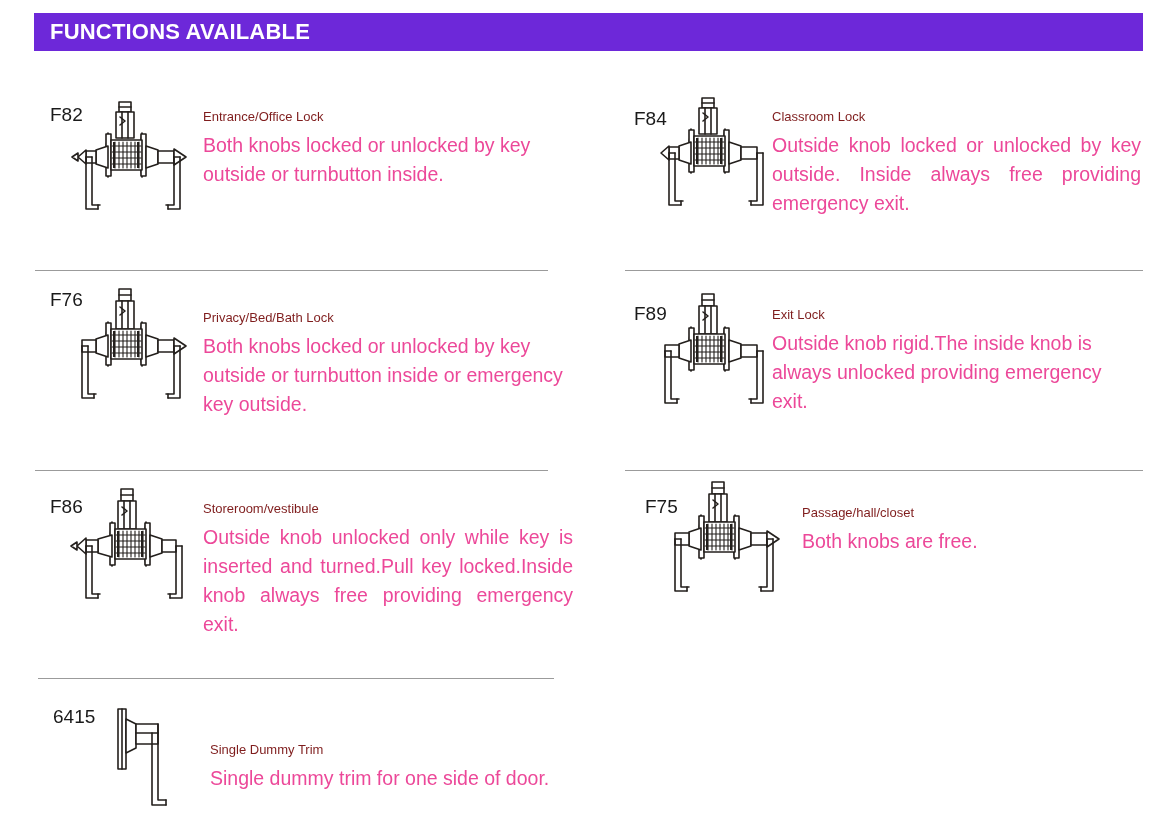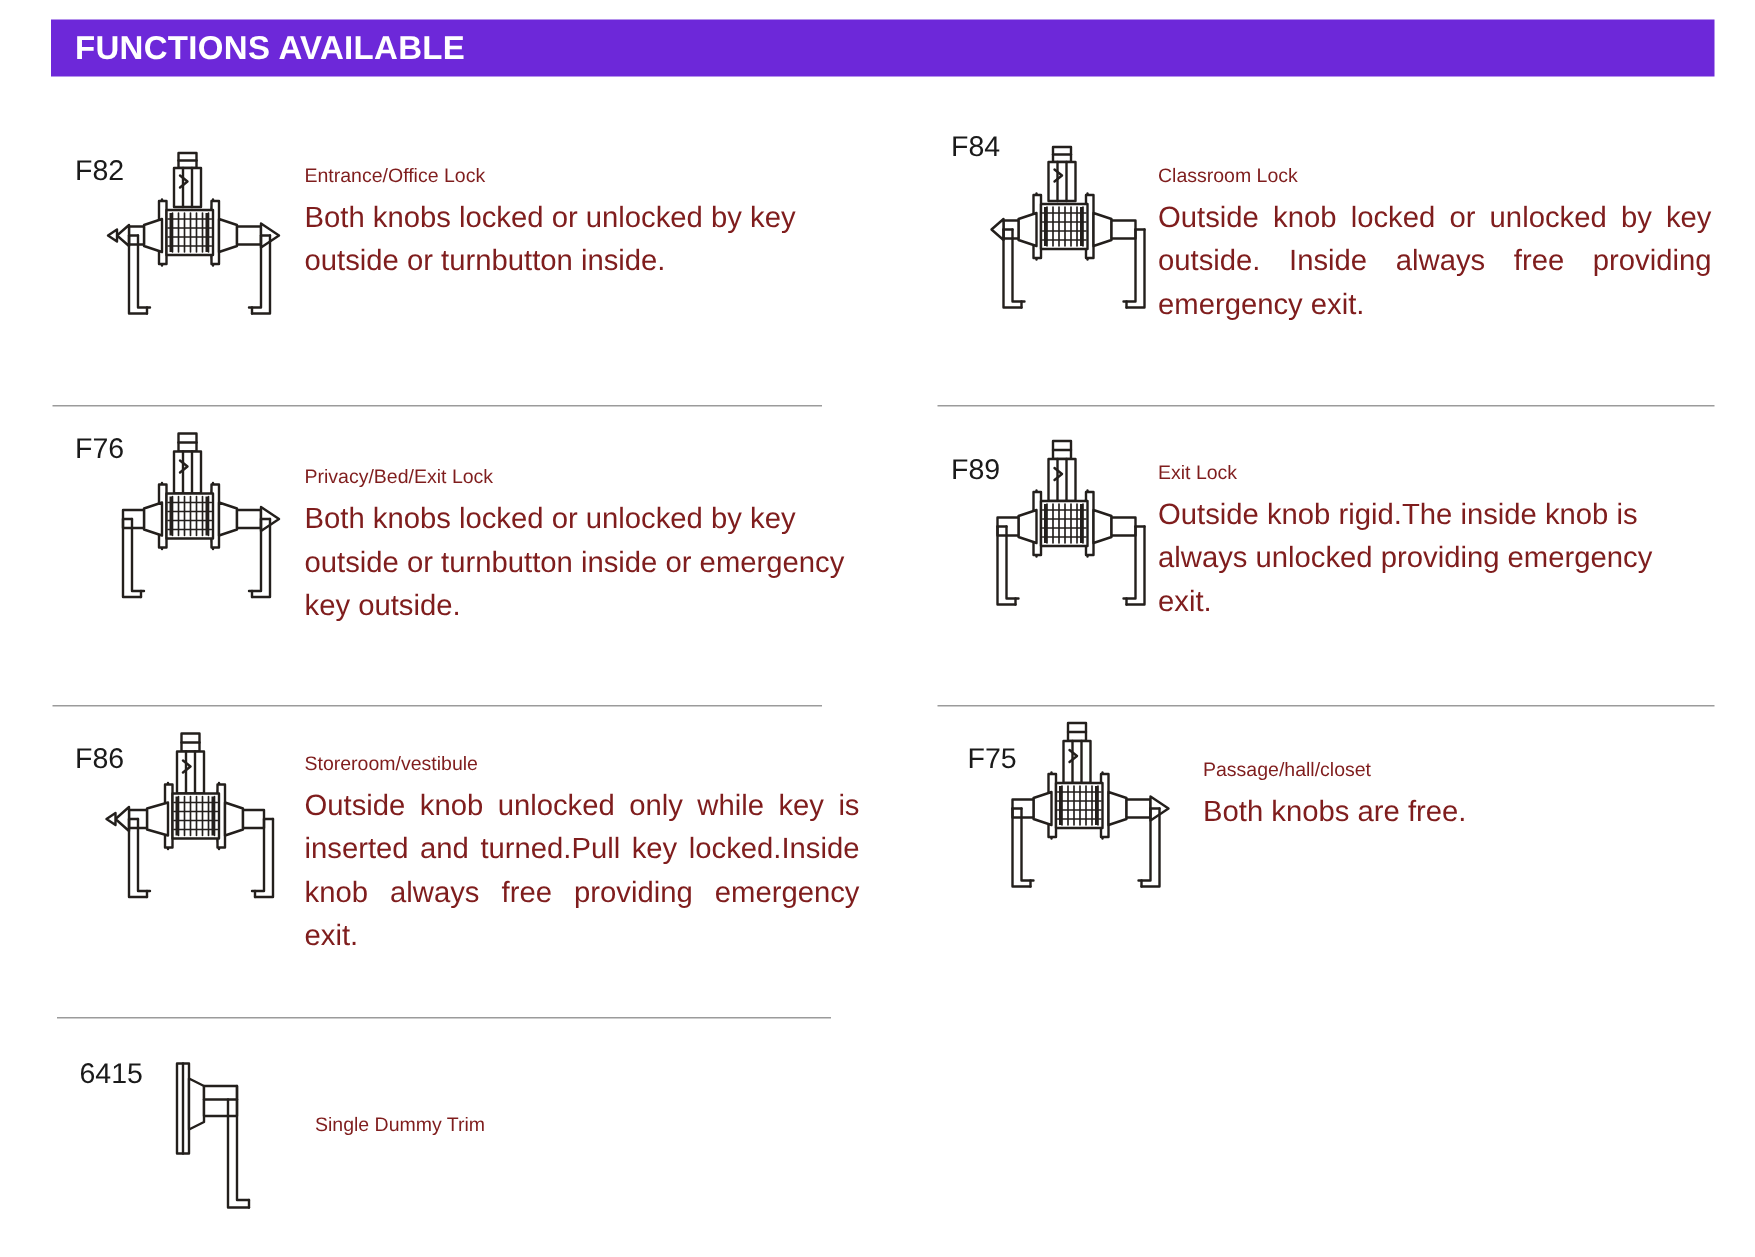--- a/index.html
+++ b/index.html
@@ -72,21 +72,21 @@
   }
   .desc .title {
     font-size: 13px;
     line-height: 29px;
     color: #7f1d1d;
     white-space: nowrap;
   }
   .desc .body {
     font-size: 19.5px;
     line-height: 29px;
-    color: #7f1d1d;
+    color: #ec4899;
   }
   .desc .body.justify {
     text-align: justify;
     text-align-last: left;
   }
 
   svg { display: block; overflow: visible; }
   .ln { fill: none; stroke: #231f1c; stroke-width: 1.6; stroke-linejoin: round; stroke-linecap: round; }
   .ln-t { fill: none; stroke: #231f1c; stroke-width: 1.1; stroke-linejoin: round; stroke-linecap: round; }
   .fl { fill: #ffffff; stroke: #231f1c; stroke-width: 1.6; stroke-linejoin: round; }
@@ -145,21 +145,21 @@
         <path class="ln" d="M112 59 h6 M106 111 v-4"></path>
       </svg>
     </div>
     <div class="desc" style="left:203px; top:102px; width:370px;">
       <div class="title">Entrance/Office Lock</div>
       <div class="body">Both knobs locked or unlocked by key outside or turnbutton inside.</div>
     </div>
   </div>
 
   <div class="entry">
-    <div class="code" style="left:634px; top:89px;">F84</div>
+    <div class="code" style="left:634px; top:109px;">F84</div>
     <div class="fig" style="left:645px; top:92px;">
       <svg width="130" height="124" viewBox="0 0 130 124">
         <path class="fl" d="M57 6 h12 v10 h-12 z"></path>
         <path class="ln" d="M57 11 h12"></path>
         <path class="fl" d="M54 16 h18 v26 h-18 z"></path>
         <path class="ln" d="M60 16 v26 M66 16 v26"></path>
         <path class="ln" d="M58 21 l5 4 l-5 4"></path>
         <path class="fl" d="M46 37 q-4 22 0 44 q4 -22 0 -44 z"></path>
         <path class="fl" d="M44 38 h5 v42 h-5 z"></path>
         <path class="fl" d="M80 37 q-4 22 0 44 q4 -22 0 -44 z"></path>
@@ -216,21 +216,21 @@
         <path class="fl" d="M112 55 l12 8 l-12 8 z"></path>
         <path class="ln" d="M26 63 v48 h8"></path>
         <path class="ln" d="M20 63 v52 h12"></path>
         <path class="ln" d="M20 63 h6 M32 115 v-4"></path>
         <path class="ln" d="M112 63 v48 h-8"></path>
         <path class="ln" d="M118 63 v52 h-12"></path>
         <path class="ln" d="M112 63 h6 M106 115 v-4"></path>
       </svg>
     </div>
     <div class="desc" style="left:203px; top:303px; width:370px;">
-      <div class="title">Privacy/Bed/Exit Lock</div>
+      <div class="title">Privacy/Bed/Bath Lock</div>
       <div class="body">Both knobs locked or unlocked by key outside or turnbutton inside or emergency key outside.</div>
     </div>
   </div>
 
   <div class="entry">
     <div class="code" style="left:634px; top:304px;">F89</div>
     <div class="fig" style="left:645px; top:290px;">
       <svg width="130" height="124" viewBox="0 0 130 124">
         <path class="fl" d="M57 4 h12 v12 h-12 z"></path>
         <path class="ln" d="M57 10 h12"></path>
@@ -357,16 +357,17 @@
         <path class="fl" d="M26 21 h22 v20 h-22 z"></path>
         <path class="ln" d="M26 30 h22"></path>
 
         <path class="ln" d="M48 21 v76 h8"></path>
         <path class="ln" d="M42 30 v72 h14"></path>
         <path class="ln" d="M56 102 v-5"></path>
       </svg>
     </div>
     <div class="desc" style="left:210px; top:735px; width:350px;">
       <div class="title">Single Dummy Trim</div>
+      <div class="body">Single dummy trim for one side of door.</div>
     </div>
   </div>
 
 </div>
 
 </body></html>

